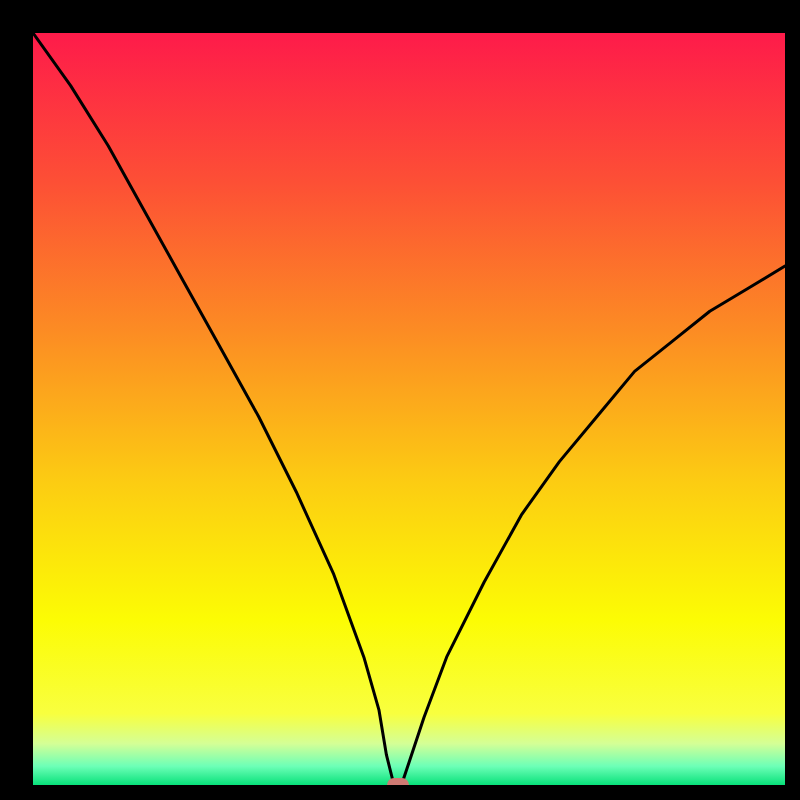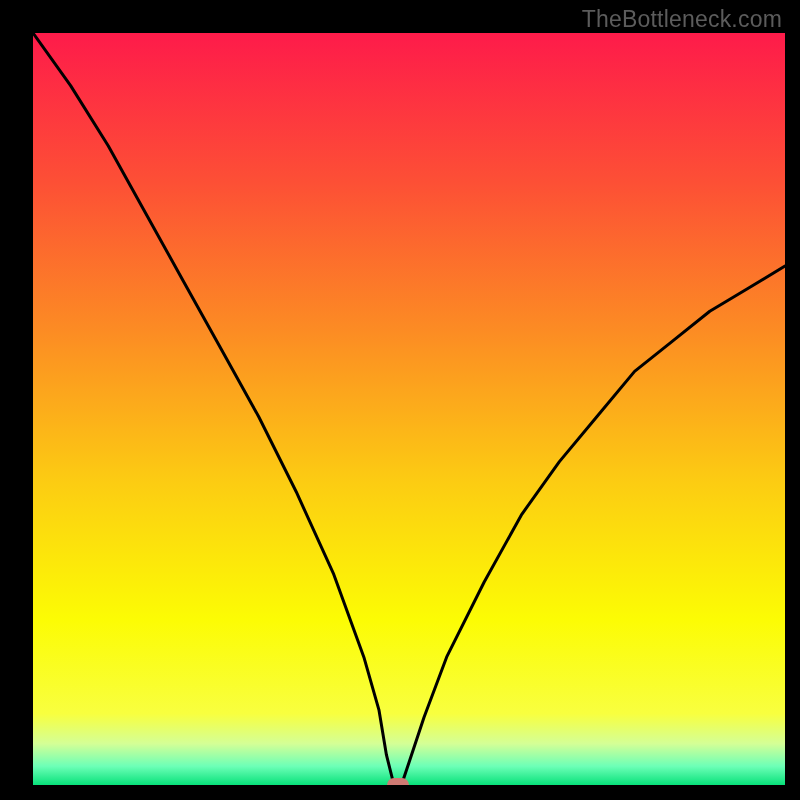--- a/index.html
+++ b/index.html
@@ -80,14 +80,13 @@
       <rect x="0" y="0" width="100" height="100" fill="url(#bg-grad)"></rect>
     </svg>
 
     <svg class="curve-svg" viewBox="0 0 100 100" preserveAspectRatio="none">
       <path id="curve-path" d="M0.00 0.00 L5.00 7.00 L10.00 15.00 L15.00 24.00 L20.00 33.00 L25.00 42.00 L30.00 51.00 L35.00 61.00 L40.00 72.00 L44.00 83.00 L46.00 90.00 L47.00 96.00 L48.00 100.00 L49.00 100.00 L50.00 97.00 L52.00 91.00 L55.00 83.00 L60.00 73.00 L65.00 64.00 L70.00 57.00 L75.00 51.00 L80.00 45.00 L85.00 41.00 L90.00 37.00 L95.00 34.00 L100.00 31.00" fill="none" stroke-width="0.45" vector-effect="non-scaling-stroke" stroke-linejoin="round" stroke-linecap="round" stroke="#000000" style="stroke-width: 3px;"></path>
     </svg>
 
     <div class="marker" id="marker" style="left: 364.72px; top: 752px; background: rgb(207, 122, 115);"></div>
   </div>
 
-  <div class="watermark">TheBottleneck.com</div>
 </div>
 
 </body></html>

